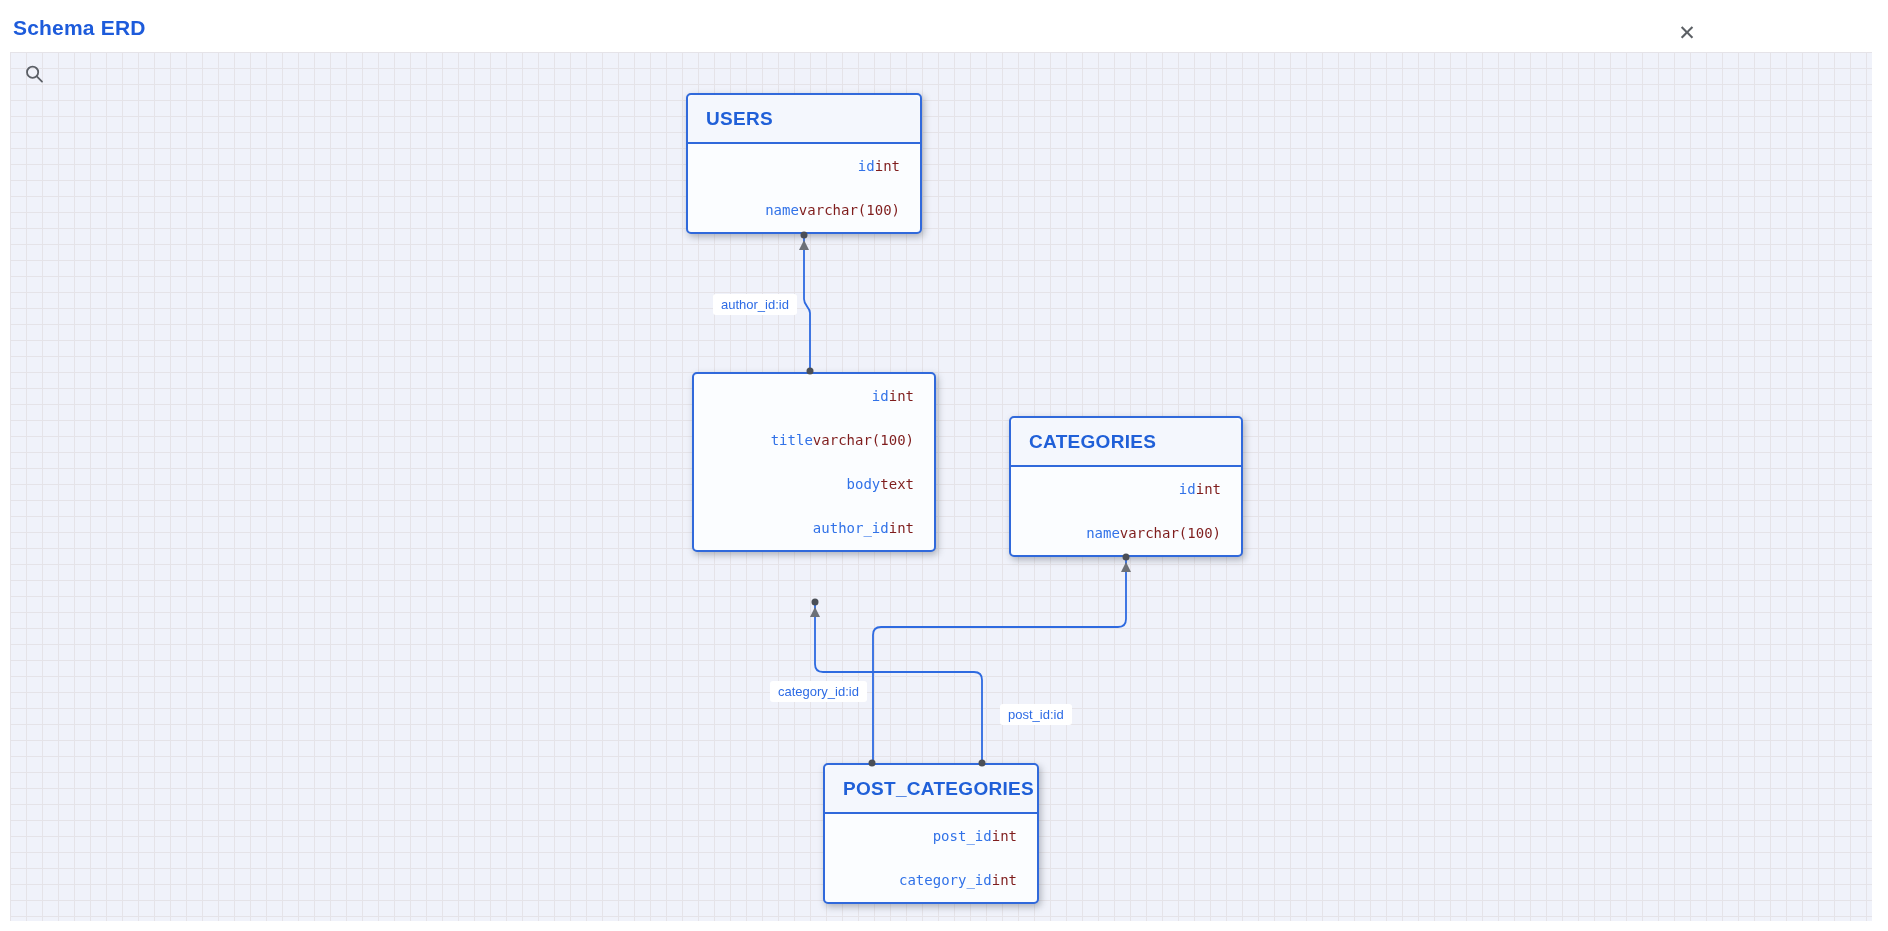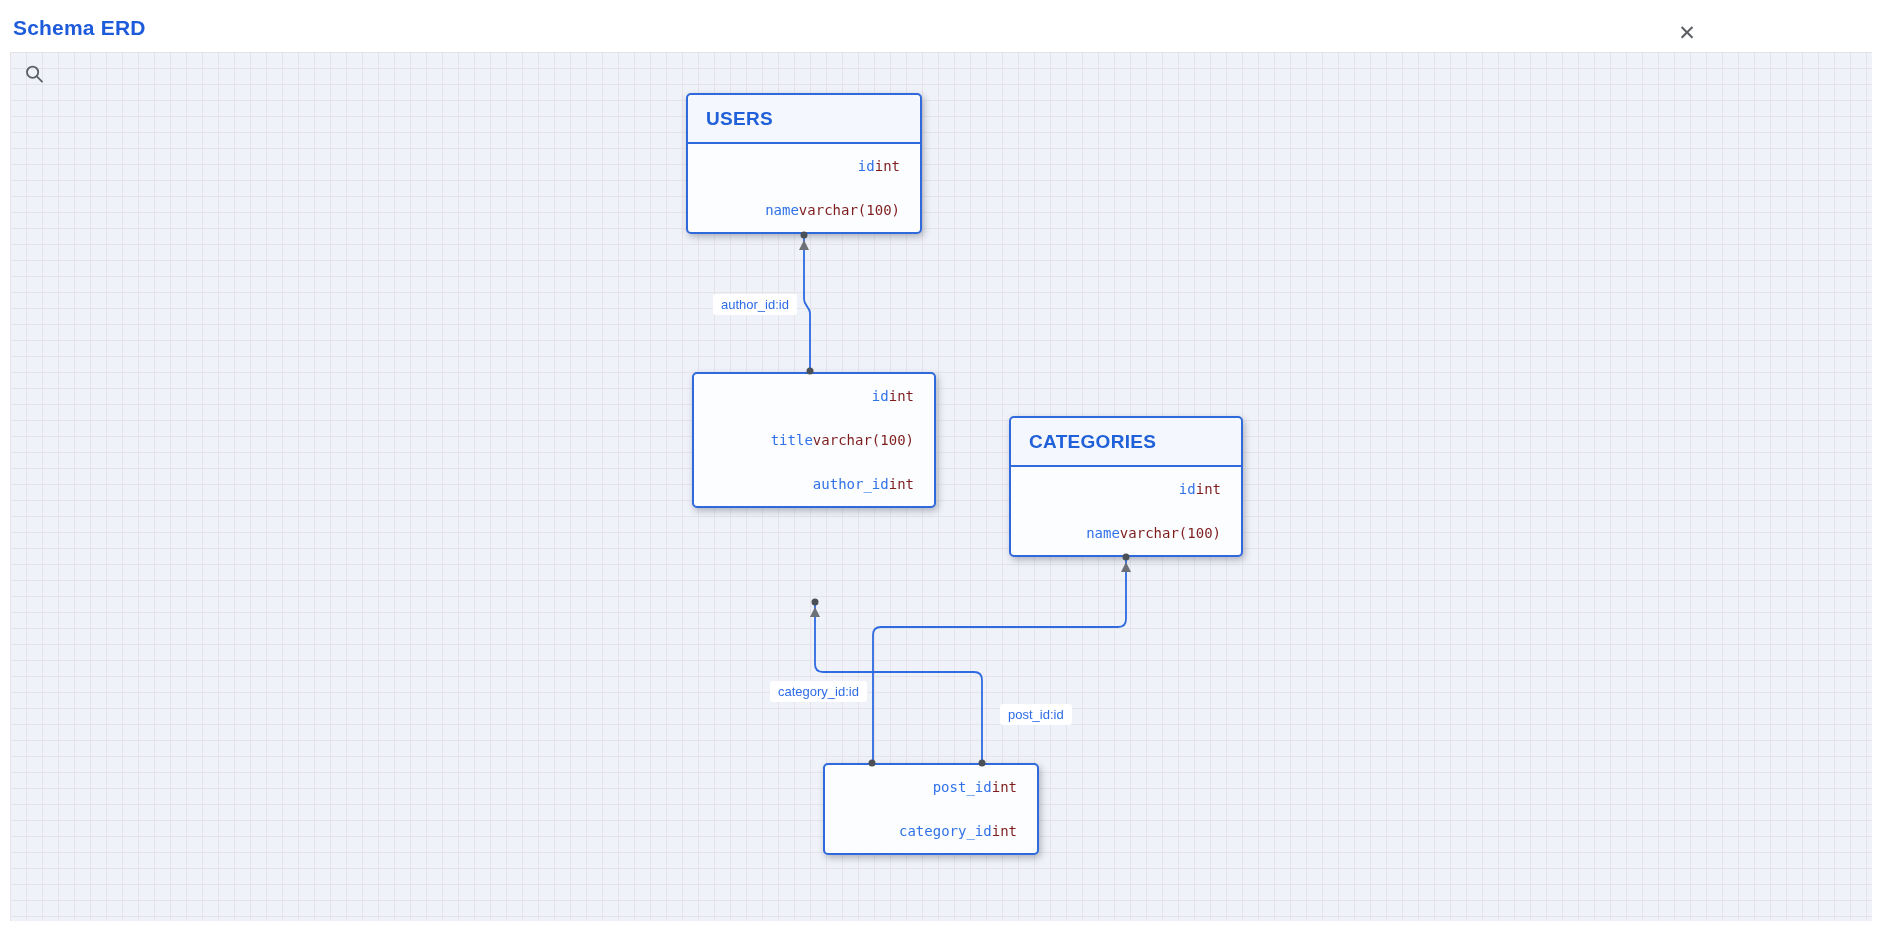--- a/index.html
+++ b/index.html
@@ -129,20 +129,24 @@
     <div class="t-body">
       <div class="t-row">
         <span class="f-name">id</span>
         <span class="f-type">int</span>
       </div>
       <div class="t-row">
         <span class="f-name">title</span>
         <span class="f-type">varchar(100)</span>
       </div>
       <div class="t-row">
+        <span class="f-name">body</span>
+        <span class="f-type">text</span>
+      </div>
+      <div class="t-row">
         <span class="f-name">author_id</span>
         <span class="f-type">int</span>
       </div>
     </div>
   </div>
 
   <div class="table" style="left:999px; top:364px; width:234px;">
     <div class="t-header">CATEGORIES</div>
     <div class="t-body">
       <div class="t-row">
@@ -150,20 +154,21 @@
         <span class="f-type">int</span>
       </div>
       <div class="t-row">
         <span class="f-name">name</span>
         <span class="f-type">varchar(100)</span>
       </div>
     </div>
   </div>
 
   <div class="table" style="left:813px; top:711px; width:216px;">
+    <div class="t-header">POST_CATEGORIES</div>
     <div class="t-body">
       <div class="t-row">
         <span class="f-name">post_id</span>
         <span class="f-type">int</span>
       </div>
       <div class="t-row">
         <span class="f-name">category_id</span>
         <span class="f-type">int</span>
       </div>
     </div>

